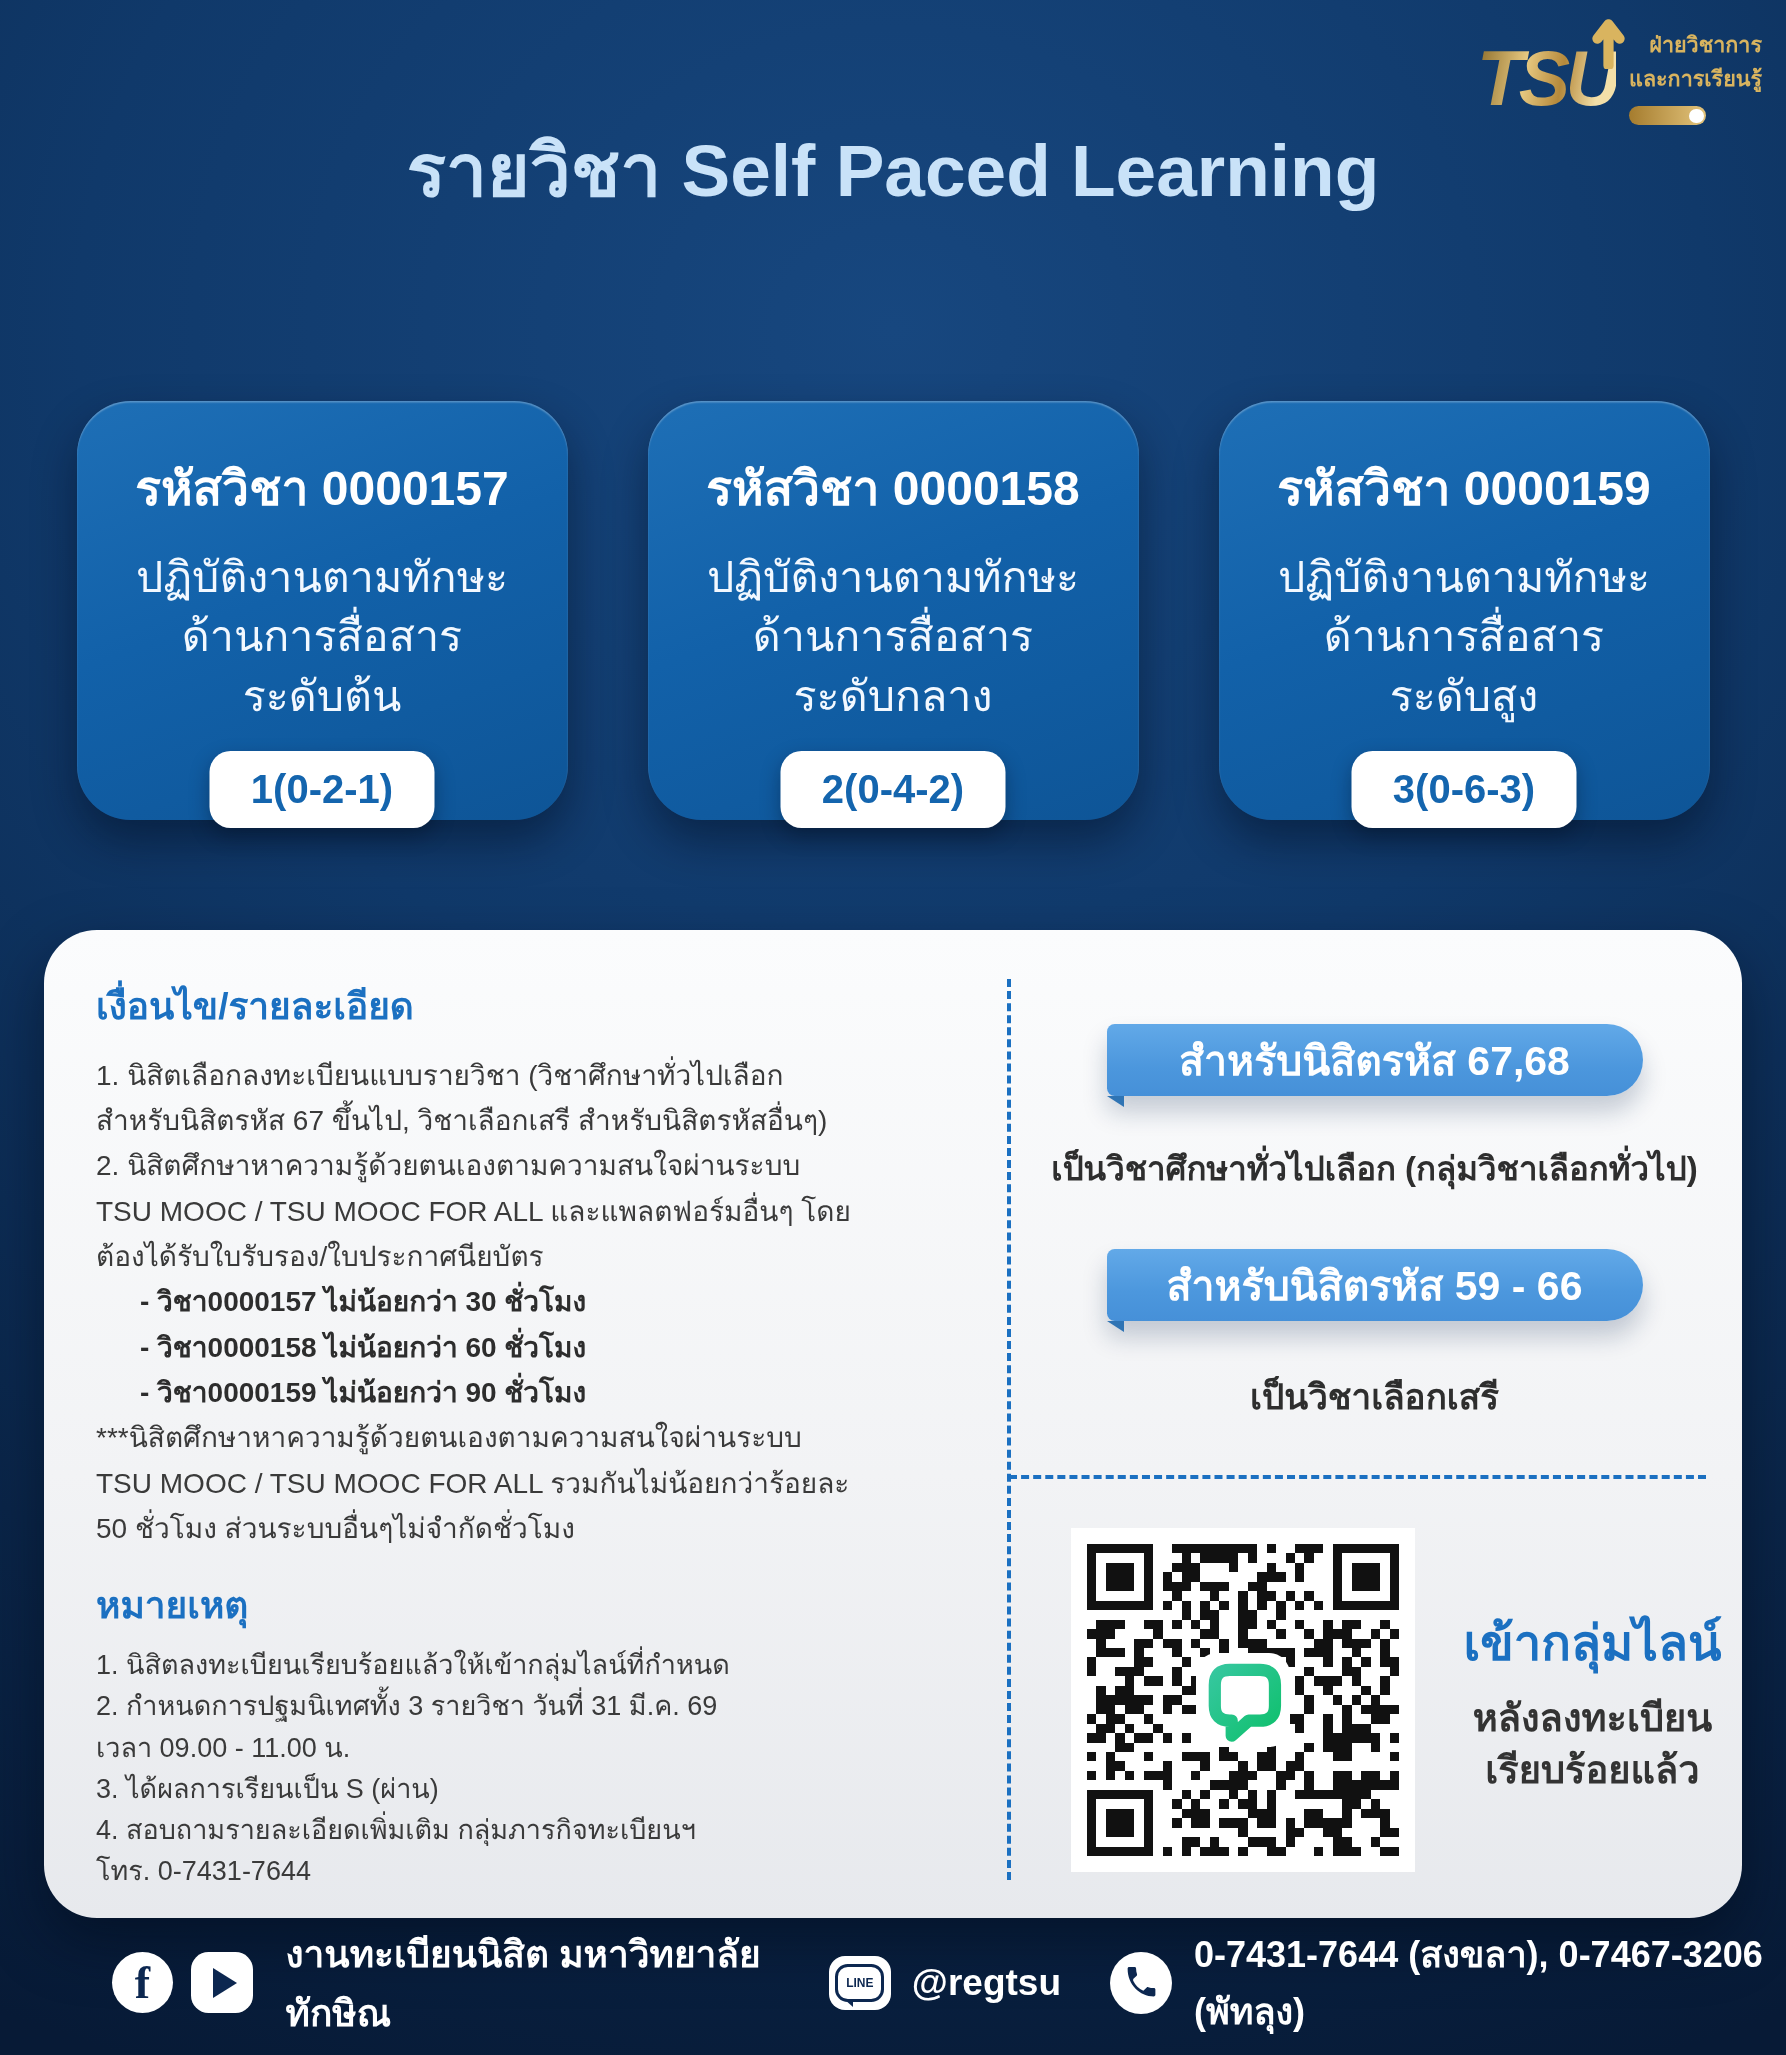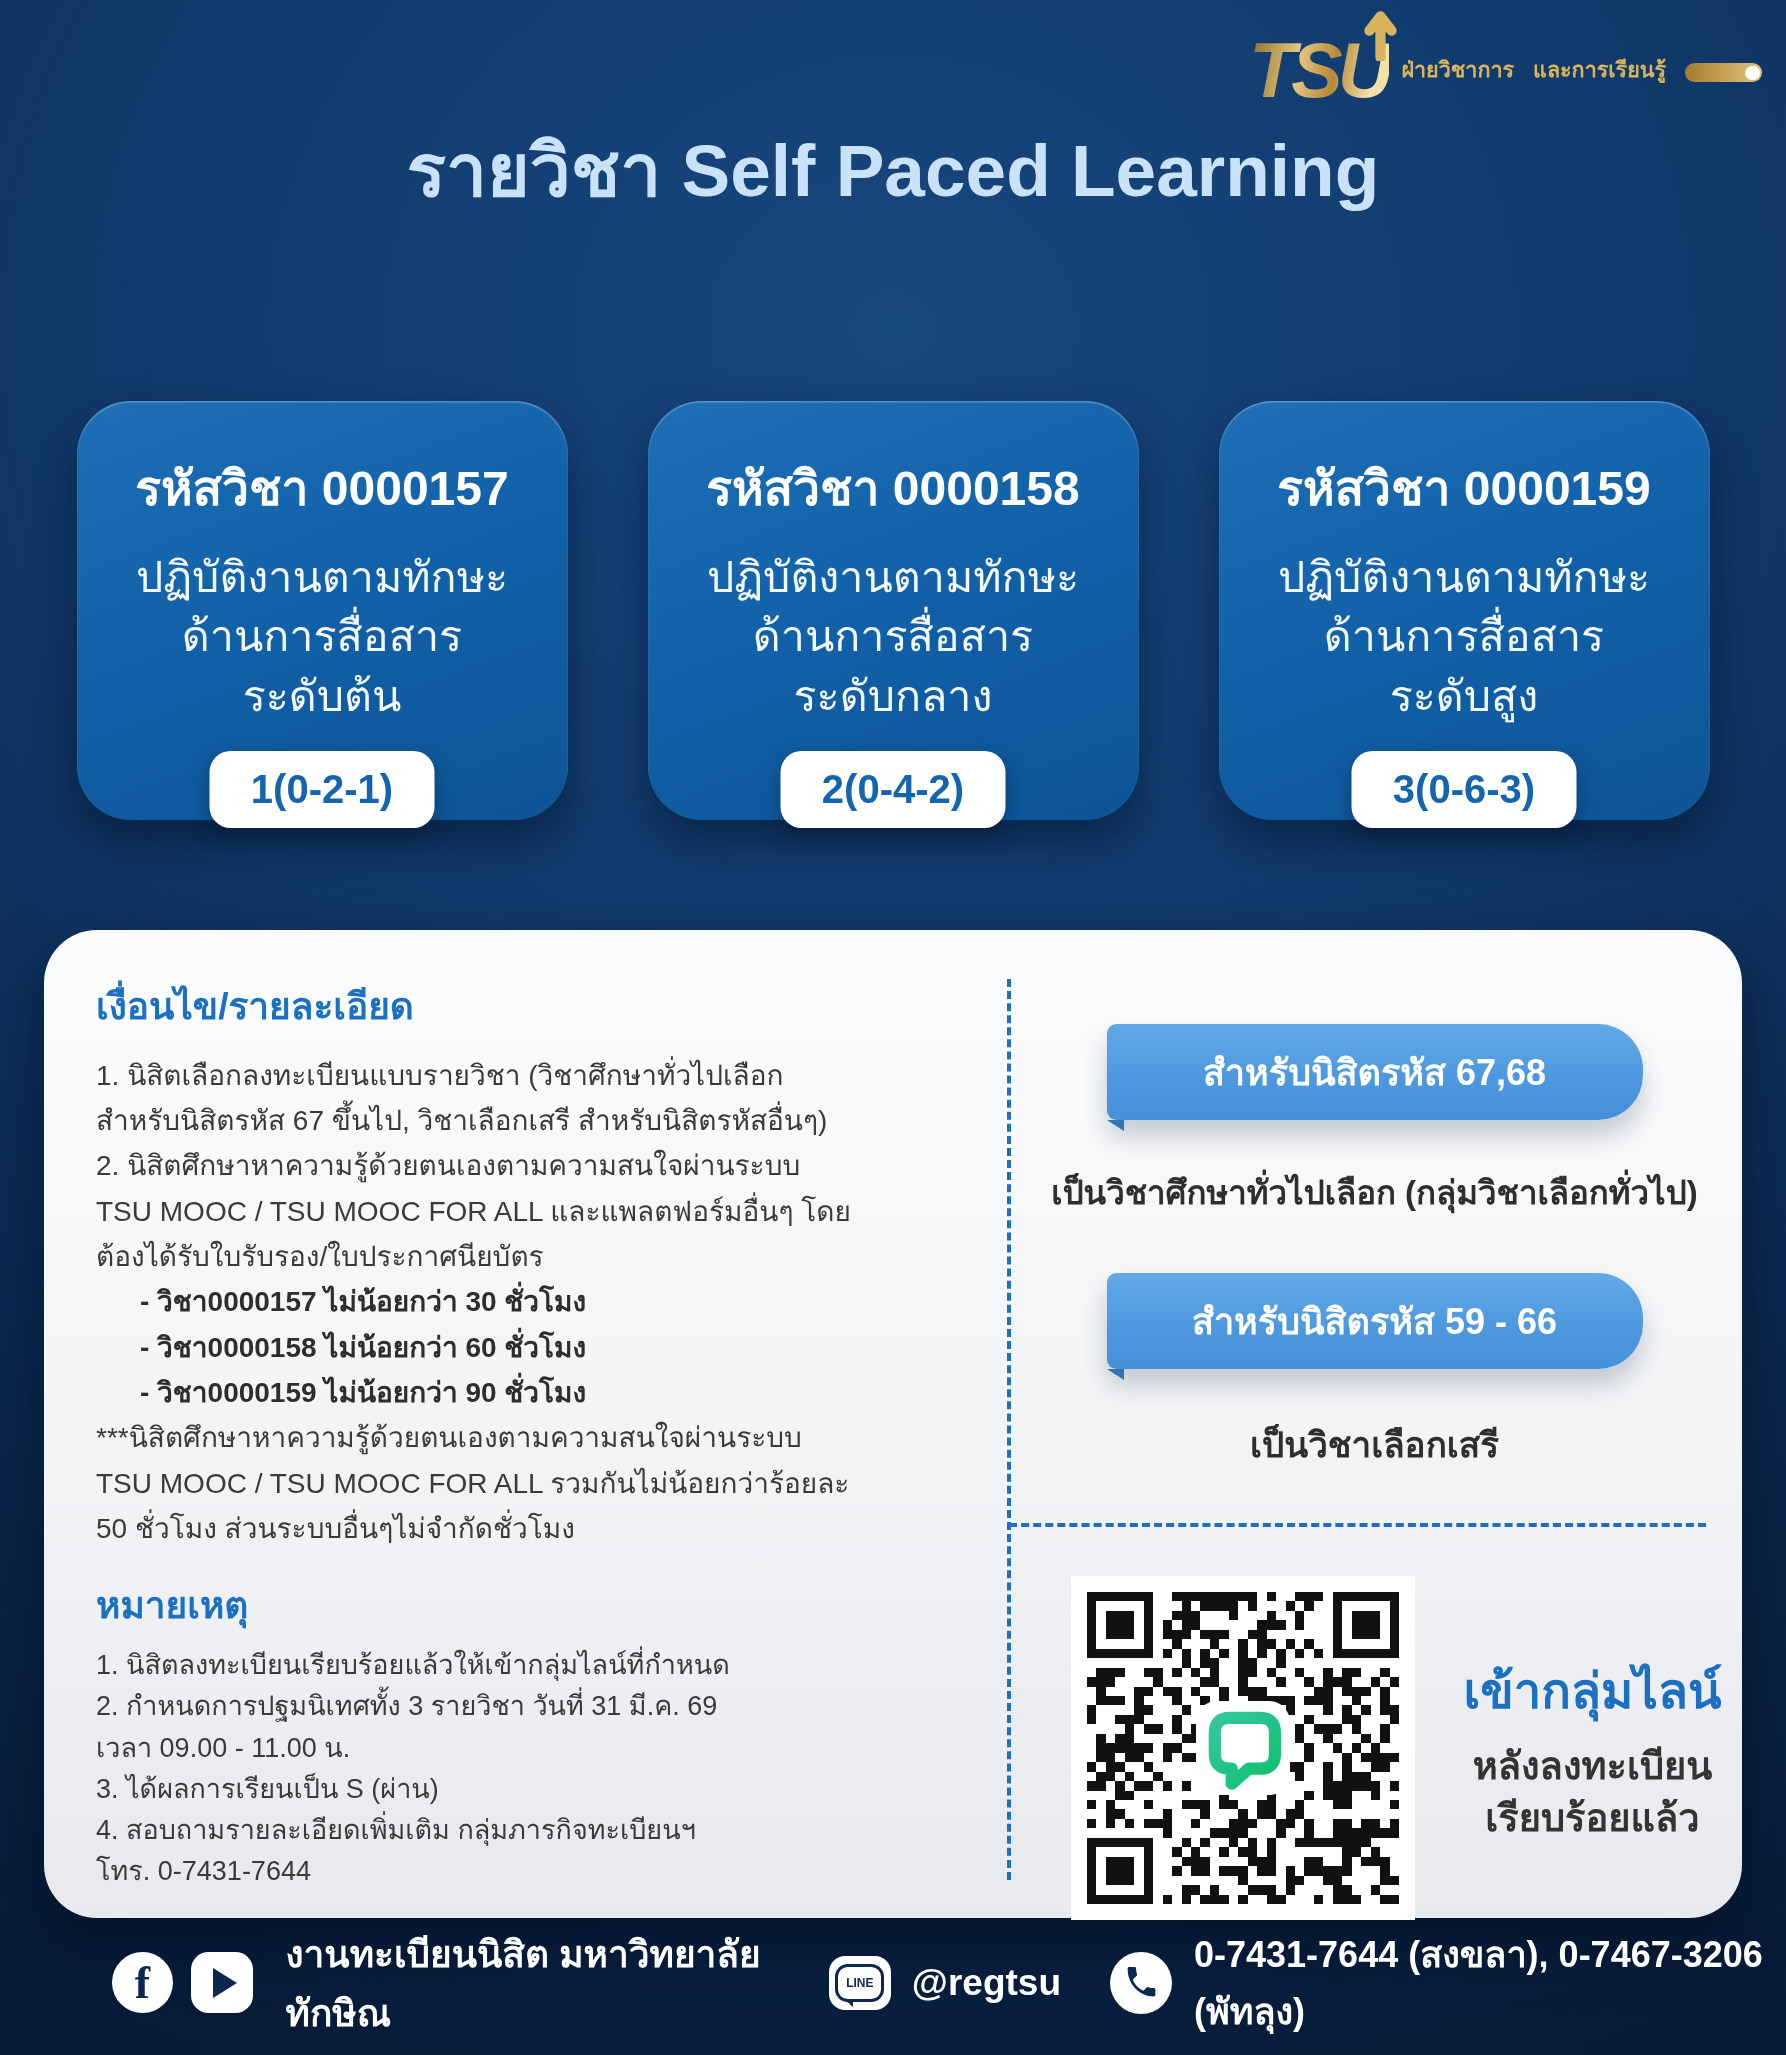--- a/index.html
+++ b/index.html
@@ -15,21 +15,21 @@
 
   
   .logo{position:absolute;top:32px;right:24px;display:flex;align-items:center;gap:12.8px;}
   .tsu-mark{position:relative;display:flex;align-items:flex-end;font-style:italic;}
   .tsu-text{
     font-size:77px;font-weight:800;letter-spacing:-4.8px;line-height:1;
     background:linear-gradient(100deg,#8a6a28 0%,#e7c981 35%,#b5893b 60%,#f3dfa8 85%);
     -webkit-background-clip:text;background-clip:text;color:transparent;
   }
   .tsu-arrow{position:absolute;right:-12.8px;top:-27px;}
-  .logo-lines{display:flex;flex-direction:row;gap:19px;text-align:right;}
+  .logo-lines{display:flex;flex-direction:column;gap:7px;text-align:right;}
   .logo-line{font-size:21.5px;font-weight:700;color:#d9b45f;line-height:1.25;}
   .logo-toggle{margin-top:6.4px;width:77px;height:19px;border-radius:9.6px;background:linear-gradient(90deg,#a57c2e,#e3c47c);position:relative;}
   .logo-toggle::after{content:"";position:absolute;right:2.4px;top:2.4px;width:14.3px;height:14.3px;border-radius:50%;background:#fff;}
 
   
   .title{
     position:absolute;top:112px;left:0;width:100%;text-align:center;
     font-size:73px;font-weight:800;color:#c9e2f8;letter-spacing:0px;
   }
   .subtitle{
@@ -72,25 +72,25 @@
   .h-blue{font-size:37px;font-weight:800;color:#1b70c1;}
   .cond-lines{margin-top:17.5px;}
   .cond-line{font-size:28px;color:#3a3a3a;line-height:1.62;}
   .cond-line.bold{font-weight:800;color:#2d2d2d;padding-left:44px;}
   .notes-head{margin-top:24px;}
   .notes-lines{margin-top:11px;}
   .note-line{font-size:27px;color:#3a3a3a;line-height:1.52;}
 
   .col-right{position:absolute;left:963px;top:0;width:735px;height:100%;}
   .ribbon{
-    margin:94px auto 0 auto;width:536px;height:96px;
+    margin:94px auto 0 auto;width:536px;height:72px;
     background:linear-gradient(180deg,#62a9e8 0%,#4c97dd 60%,#4690d8 100%);
     border-radius:9.6px 45px 45px 9.6px;
     display:flex;align-items:center;justify-content:center;
-    font-size:36px;font-weight:800;color:#ffffff;
+    font-size:41px;font-weight:800;color:#ffffff;
     box-shadow:0 16px 24px rgba(13,42,82,.22);
     position:relative;
   }
   .ribbon::before{
     content:"";position:absolute;left:0;bottom:-11px;
     border-style:solid;border-width:11px 0 0 17.5px;
     border-color:#2f74b4 transparent transparent transparent;
   }
   .ribbon.second{margin-top:54px;}
   .elig-desc{margin-top:46px;text-align:center;font-size:33px;font-weight:800;color:#2e2e2e;}

